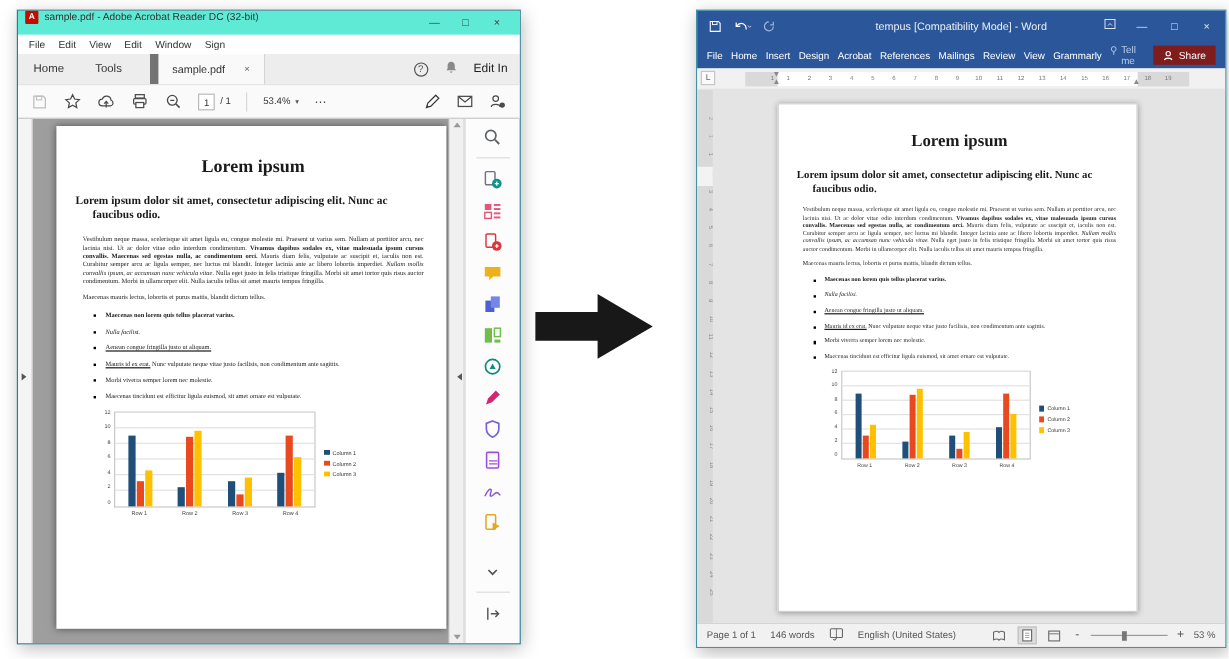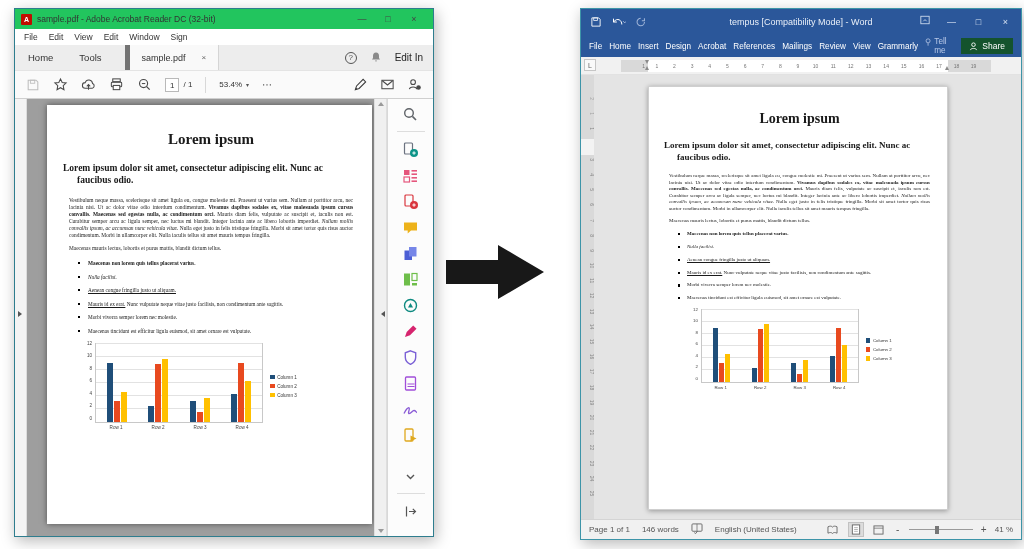--- a/index.html
+++ b/index.html
@@ -1,29 +1,29 @@
 <!DOCTYPE html>
 <html><head>
 <meta charset="utf-8">
 <style>
   html,body{margin:0;padding:0;background:#fff}
   *{box-sizing:border-box}
   .canvas{position:relative;width:1024px;height:549px;background:#fff;font-family:"Liberation Sans",sans-serif;overflow:hidden}
 
   
   .ac-win{position:absolute;left:14px;top:8px;width:420px;height:529px;background:#fff;border:1px solid #2e7d8e;box-shadow:2px 4px 14px rgba(0,0,0,.28);display:flex;flex-direction:column}
-  .ac-titlebar{height:20px;display:flex;align-items:center;padding:0 6px;background:#22c55e;flex:none}
+  .ac-titlebar{height:20px;display:flex;padding:0 6px;background:#5eead4;flex:none}
   .ac-appicon{width:11px;height:11px;background:#c00d00;color:#fff;font-size:7px;font-weight:bold;display:flex;align-items:center;justify-content:center;border-radius:1px;margin-right:5px;font-family:"Liberation Sans",sans-serif}
   .ac-title{font-size:8.5px;color:#333;white-space:nowrap}
   .spacer{flex:1}
   .ac-ctl{width:26px;text-align:center;font-size:9px;color:#444;line-height:20px}
   .ac-menubar{height:16px;display:flex;align-items:center;gap:11px;padding:0 9px;font-size:8.5px;color:#333;background:#fff;flex:none}
   .ac-tabbar{height:25px;background:#ededed;display:flex;align-items:stretch;flex:none}
   .ac-tab{padding:0 13px;display:flex;align-items:center;font-size:9.5px;color:#333}
-  .ac-doctab{background:#f9f9f9;border-left:5px solid #737373;border-right:1px solid #d5d5d5;display:flex;align-items:center;gap:16px;padding:0 12px;font-size:9px;color:#333;margin-left:10px}
+  .ac-doctab{background:#f9f9f9;border-left:7px solid #737373;border-right:1px solid #d5d5d5;display:flex;align-items:center;gap:16px;padding:0 12px;font-size:9px;color:#333;margin-left:10px}
   .ac-doctab .x{font-size:8px;color:#666}
   .ac-tabbar-right{margin-left:auto;display:flex;align-items:center;gap:13px;padding-right:10px}
   .help-circle{width:12px;height:12px;border:1px solid #555;border-radius:50%;font-size:8px;display:flex;align-items:center;justify-content:center;color:#555}
   .signin{font-size:10px;color:#222}
   .ac-toolbar{height:29px;background:#fafafa;border-top:1px solid #e4e4e4;border-bottom:1px solid #cfcfcf;display:flex;align-items:center;padding:0 11px;gap:13px;flex:none}
   .tb-ic{display:flex;align-items:center}
   .page-ind{display:flex;align-items:center;gap:4px;font-size:8px;color:#333}
   .page-box{border:1px solid #b9b9b9;background:#fff;padding:0 4px;font-size:8px;min-width:12px;text-align:center;height:14px;line-height:13px}
   .vdiv{width:1px;height:16px;background:#d8d8d8}
   .zoom-ind{display:flex;align-items:center;gap:4px;font-size:8px;color:#333}
@@ -92,21 +92,21 @@
   
   .wd-win{position:absolute;left:580px;top:8px;width:442px;height:532px;border:1px solid #3d94a8;box-shadow:2px 4px 14px rgba(0,0,0,.28);display:flex;flex-direction:column;background:#e6e6e6}
   .wd-titlebar{height:26px;background:#2b579a;display:flex;align-items:center;color:#fff;position:relative;flex:none}
   .qat{display:flex;align-items:center;gap:9px;padding-left:9px}
   .qat-item{display:flex;align-items:center;gap:1px}
   .wd-title{position:absolute;left:50%;transform:translateX(-50%);font-size:9px;color:#e9eff8;white-space:nowrap}
   .wd-controls{margin-left:auto;display:flex;align-items:center;padding-right:2px}
   .wd-ctl{width:27px;text-align:center;font-size:9px;color:#d7e2f2;line-height:26px}
   .wd-tabs{height:22px;background:#2b579a;display:flex;align-items:center;gap:7px;padding:0 8px;font-size:8.2px;color:#fff;flex:none}
   .tellme{display:flex;align-items:flex-start;gap:3px;color:#b9c9e8}
-  .share-btn{margin-left:auto;background:#14532d;color:#fff;display:flex;align-items:center;gap:4px;padding:3px 8px;font-size:8.5px}
+  .share-btn{margin-left:auto;background:#7f1d1d;color:#fff;display:flex;align-items:center;gap:4px;padding:3px 8px;font-size:8.5px}
   .wd-rulerrow{height:18px;background:#f1f1f1;position:relative;border-bottom:1px solid #e2e2e2;flex:none}
   .tab-selector{position:absolute;left:3px;top:2px;width:12px;height:12px;background:#fafafa;border:1px solid #c6c6c6;font-size:7px;color:#666;display:flex;align-items:center;justify-content:center}
   .hruler{position:absolute;left:40px;top:3px;height:12px;width:370px;display:flex;background:#d9d9d9;align-items:center;font-size:5px;color:#777}
   .hr-left{width:27px;display:flex;justify-content:flex-end;padding-right:3px}
   .hr-main{width:300px;height:100%;background:#fff;display:flex;align-items:center}
   .hr-main span{flex:1;text-align:center}
   .hr-right{flex:1;display:flex;align-items:center}
   .hr-right span{width:17px;text-align:center}
   .im{position:absolute;width:0;height:0;border-left:2.5px solid transparent;border-right:2.5px solid transparent}
   .im-top{border-top:4px solid #8a8a8a;left:64px;top:3px}
@@ -648,18 +648,18 @@
               <rect x="1" y="1" width="10" height="9" fill="none" stroke="#666" stroke-width="1"></rect>
               <path d="M1 3.5h10" stroke="#666" stroke-width="0.8"></path>
             </svg>
           </span>
         <span class="zbtn">-</span>
         <span class="zslider">
             <span class="ztrack"></span>
             <span class="zthumb"></span>
           </span>
         <span class="zbtn">+</span>
-        <span class="zpct">41 %</span>
+        <span class="zpct">53 %</span>
       </span>
     </div>
   </div>
 
 </div>
 
 </body></html>

